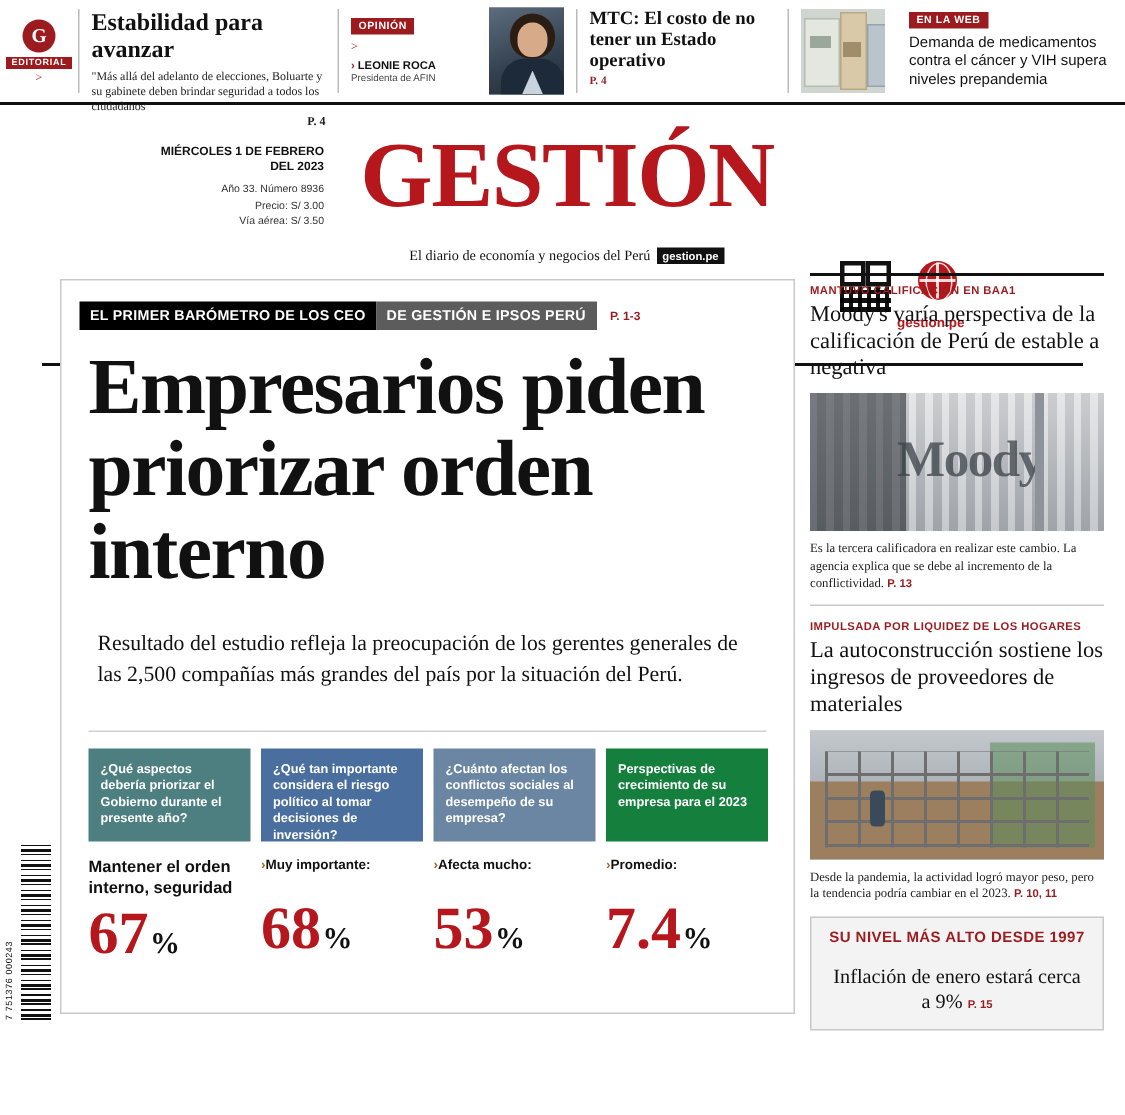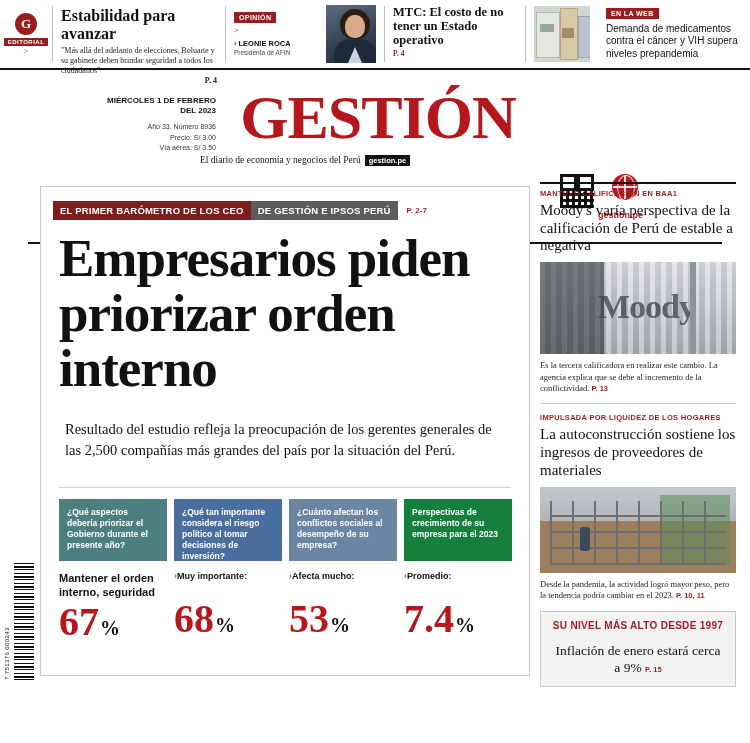--- a/index.html
+++ b/index.html
@@ -93,21 +93,21 @@
   .mh-meta{
     position:absolute;left:96px;top:52px;width:120px;text-align:right;
     font-family:"Liberation Sans",sans-serif;font-size:7px;line-height:1.5;color:#333;
   }
   .mh-logo{
     position:absolute;left:218px;top:16px;width:320px;text-align:center;
     font-family:"Liberation Serif",serif;font-weight:bold;font-size:62px;letter-spacing:-1px;
     color:#b5171c;line-height:1;
   }
   .mh-slogan{
-    position:absolute;left:200px;top:85px;width:356px;text-align:left;
+    position:absolute;left:200px;top:96px;width:356px;text-align:center;
     font-family:"Liberation Serif",serif;font-size:9.5px;color:#111;
   }
   .mh-slogan .site{
     background:#111;color:#fff;font-family:"Liberation Sans",sans-serif;font-size:7.5px;
     padding:1px 4px;margin-left:4px;font-weight:bold;
   }
   .mh-qr{position:absolute;left:560px;top:104px;}
   .qr{width:34px;height:34px;position:absolute;left:0;top:0;background:
      repeating-linear-gradient(90deg,#111 0 3px,#fff 3px 6px),
      repeating-linear-gradient(0deg,#111 0 3px,transparent 3px 6px);
@@ -137,21 +137,21 @@
 
   
   .main{
     position:absolute;left:40px;top:186px;width:490px;height:490px;
     border:1px solid #c9c9c9;background:#fff;box-sizing:border-box;
   }
   .kicker{
     position:absolute;left:12px;top:14px;height:18px;display:flex;align-items:center;
   }
   .kick-red{
-    background:#7f1d1d;color:#fff;font-family:"Liberation Sans",sans-serif;font-size:9.5px;
+    background:#000000;color:#fff;font-family:"Liberation Sans",sans-serif;font-size:9.5px;
     font-weight:bold;padding:4px 7px;letter-spacing:.2px;
   }
   .kick-gray{
     background:#5c5c5c;color:#fff;font-family:"Liberation Sans",sans-serif;font-size:9.5px;
     font-weight:bold;padding:4px 7px;letter-spacing:.2px;
   }
   .kick-page{
     color:#9b1b1e;font-family:"Liberation Sans",sans-serif;font-size:8px;font-weight:bold;
     margin-left:9px;
   }
@@ -327,21 +327,21 @@
     <div class="mh-rule"></div>
   </div>
 
   <div class="barcode"></div>
   <div class="barcode-num">7 751376 000243</div>
 
   <div class="main">
     <div class="kicker">
       <span class="kick-red">EL PRIMER BARÓMETRO DE LOS CEO</span>
       <span class="kick-gray">DE GESTIÓN E IPSOS PERÚ</span>
-      <span class="kick-page">P. 2-7</span>
+      <span class="kick-page">P. 1-3</span>
     </div>
 
     <div class="headline">Empresarios piden priorizar orden interno</div>
     <div class="standfirst">Resultado del estudio refleja la preocupación de los gerentes generales de las 2,500 compañías más grandes del país por la situación del Perú.</div>
     <div class="main-rule"></div>
 
     <div class="stats">
 
       <div class="stat stat0">
         <div class="stat-q q-teal">¿Qué aspectos debería priorizar el Gobierno durante el presente año?</div>

